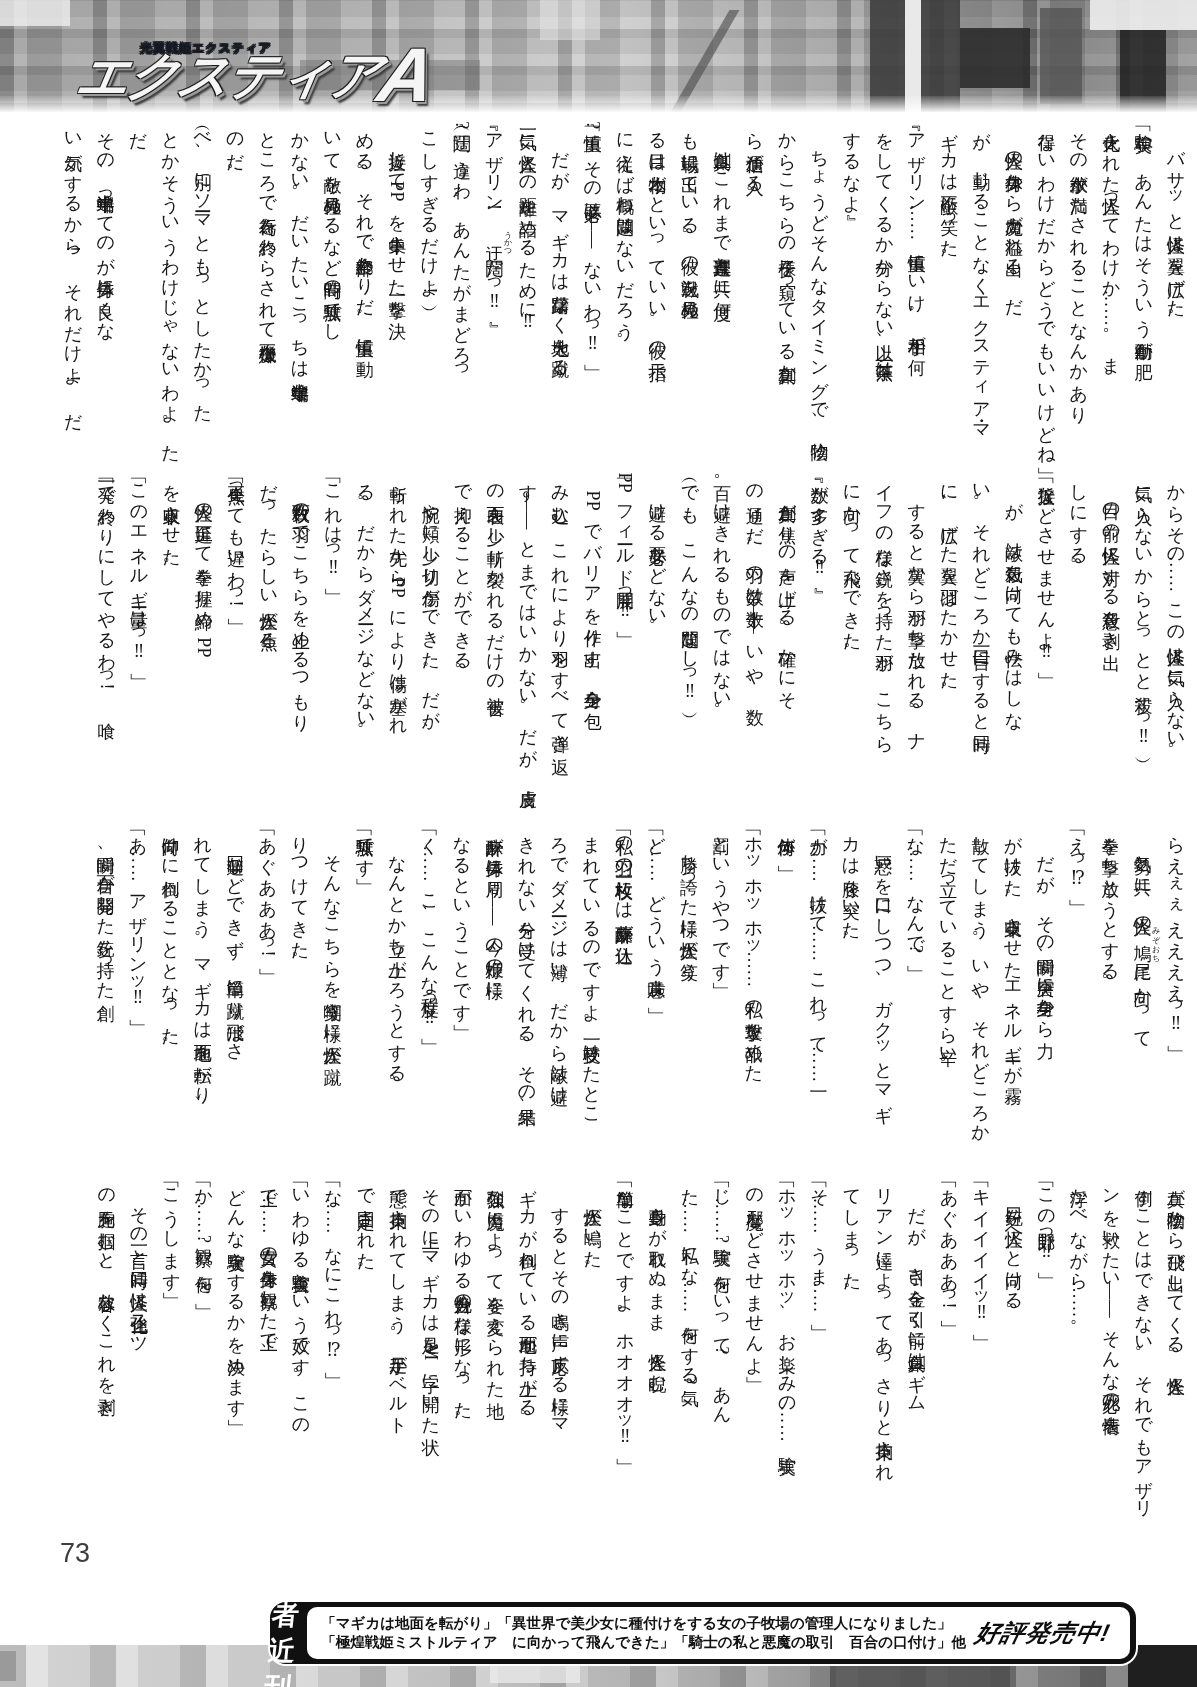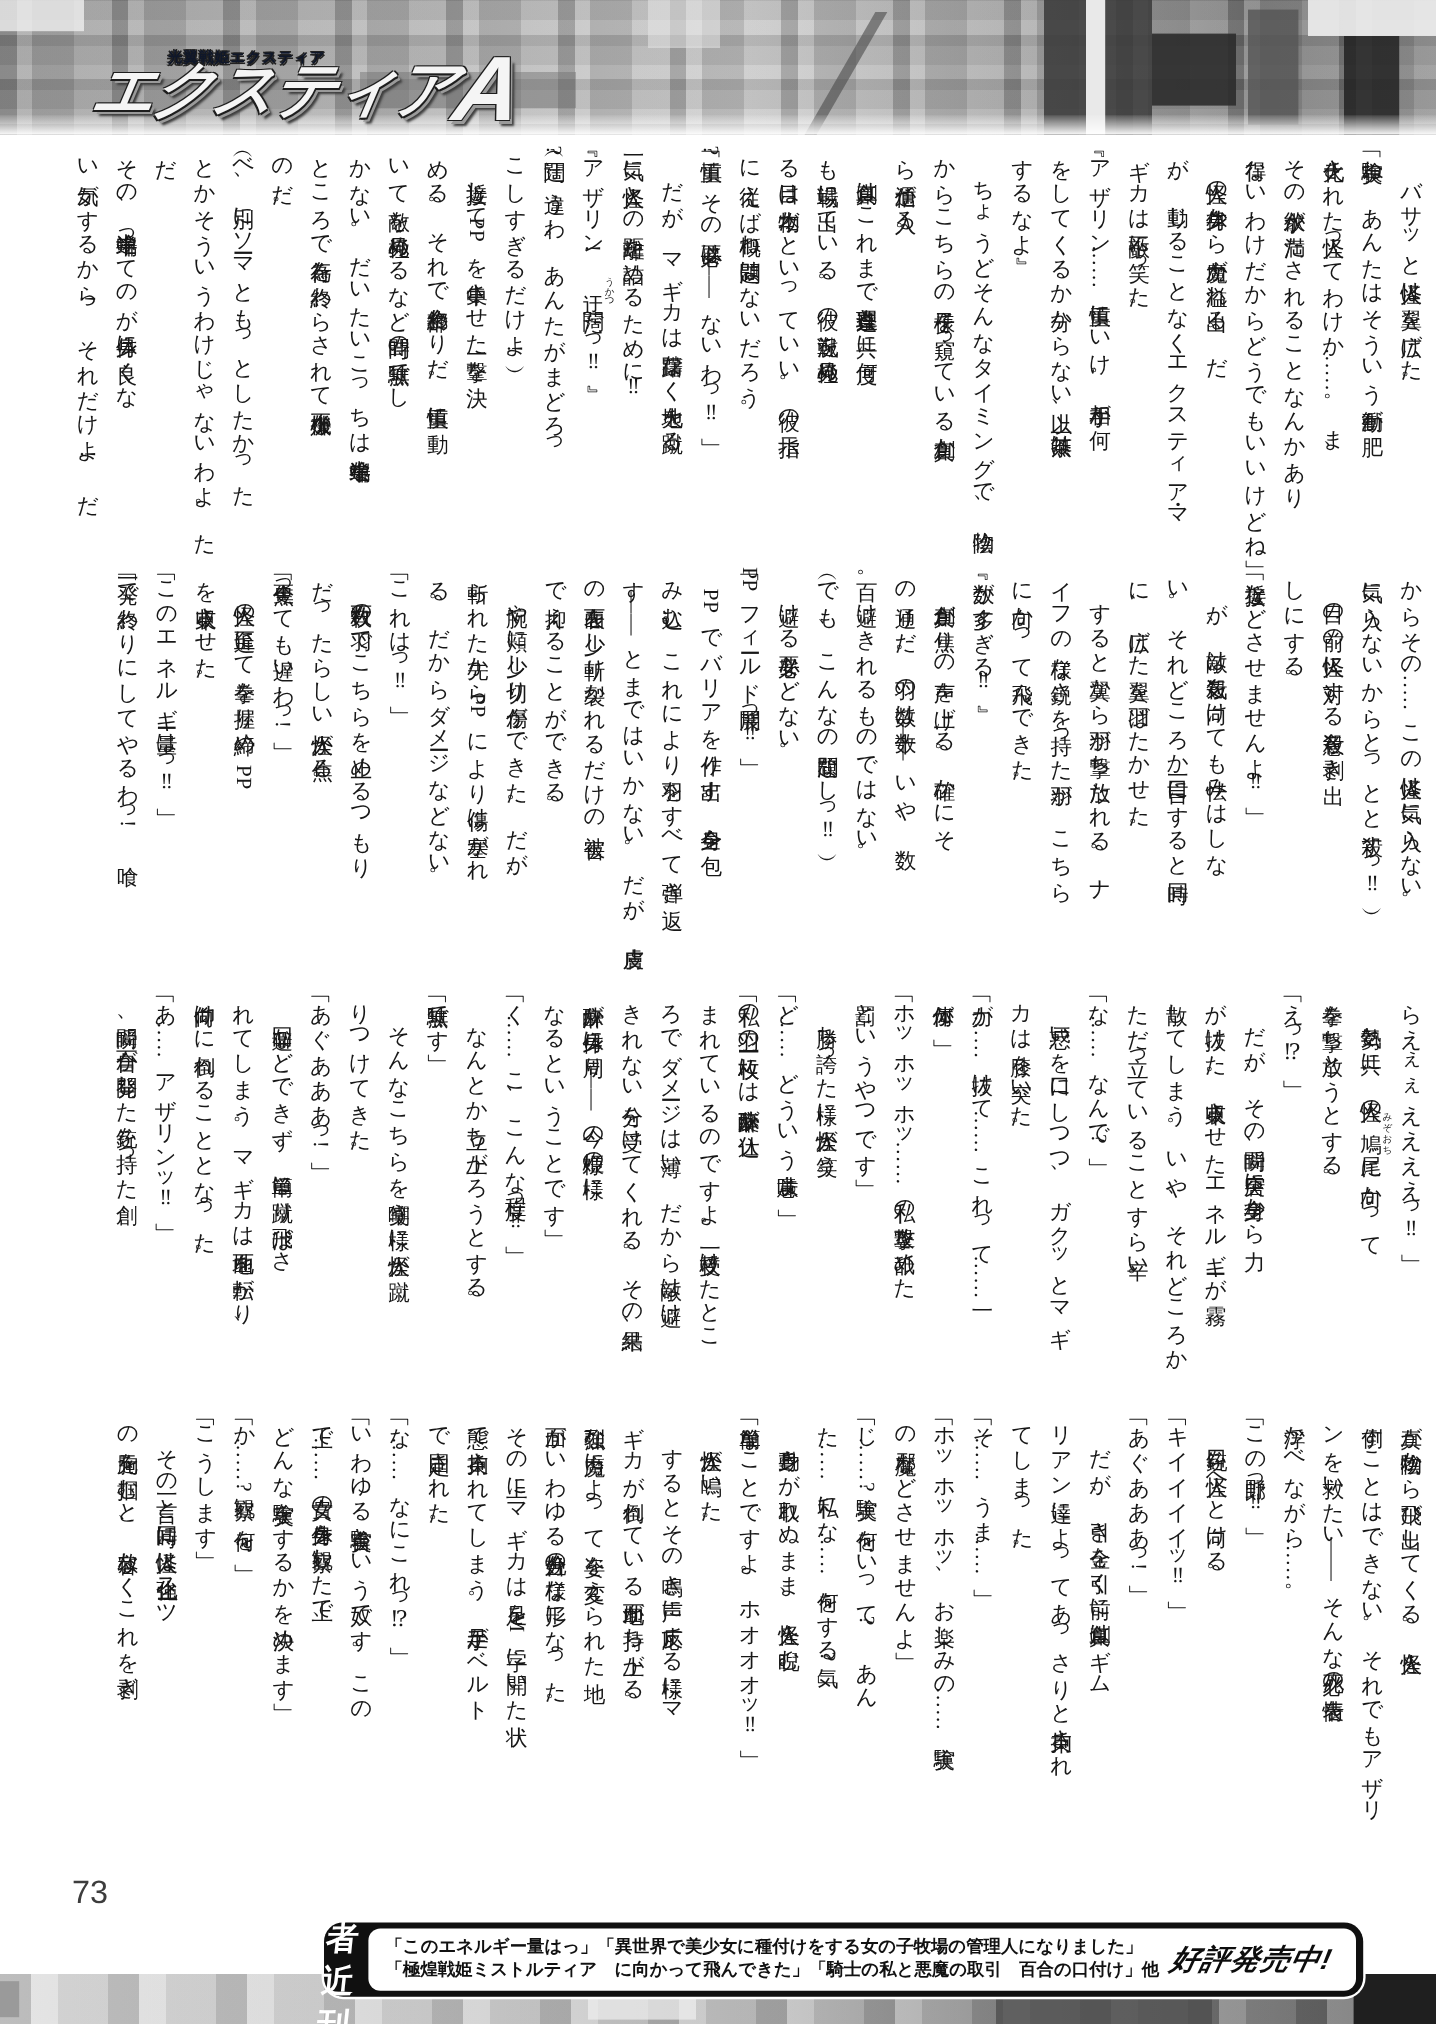--- a/index.html
+++ b/index.html
@@ -56,21 +56,21 @@
   }
   .band .col{line-height:32.4px;letter-spacing:.4px;}
   .band-1{top:120px;}
   .band-2{top:472px;}
   .band-3{top:824px;}
   .band-4{top:1176px;}
   ruby rt{font-size:8px;letter-spacing:0;}
   
   .page-number{
     position:absolute;left:60px;top:1538px;
-    font-family:"Liberation Sans",sans-serif;font-size:27px;color:#3d3d3d;margin-top:24px;
+    font-family:"Liberation Sans",sans-serif;font-size:27px;color:#3d3d3d;
   }
   .footer-bar{
     position:absolute;left:270px;top:1602px;width:866px;height:62px;
     background:#101010;border-radius:16px;display:flex;align-items:stretch;
     box-shadow:0 0 0 2px #fff;
   }
   .footer-label{
     width:190px;display:flex;align-items:center;justify-content:center;
     font-family:"Liberation Sans",sans-serif;font-weight:bold;font-size:27px;
     color:#ffffff;letter-spacing:2px;transform:skewX(-6deg);
@@ -268,18 +268,18 @@
 <div class="bottom-strip">
   <div class="bs1"></div>
   <div class="bs2"></div>
   <div class="bs3"></div>
   <div class="bs4"></div>
 </div>
 <div class="footer-bar">
   <div class="footer-label">著者近刊</div>
   <div class="footer-panel">
     <div class="footer-titles">
-      <div>「このエネルギー量はっ」「異世界で美少女に種付けをする女の子牧場の管理人になりました」</div>
+      <div>「マギカは地面を転がり」「異世界で美少女に種付けをする女の子牧場の管理人になりました」</div>
       <div>「極煌戦姫ミストルティア　に向かって飛んできた」「騎士の私と悪魔の取引　百合の口付け」他</div>
     </div>
     <div class="footer-promo">好評発売中!</div>
   </div>
 </div>
 
 </body></html>

